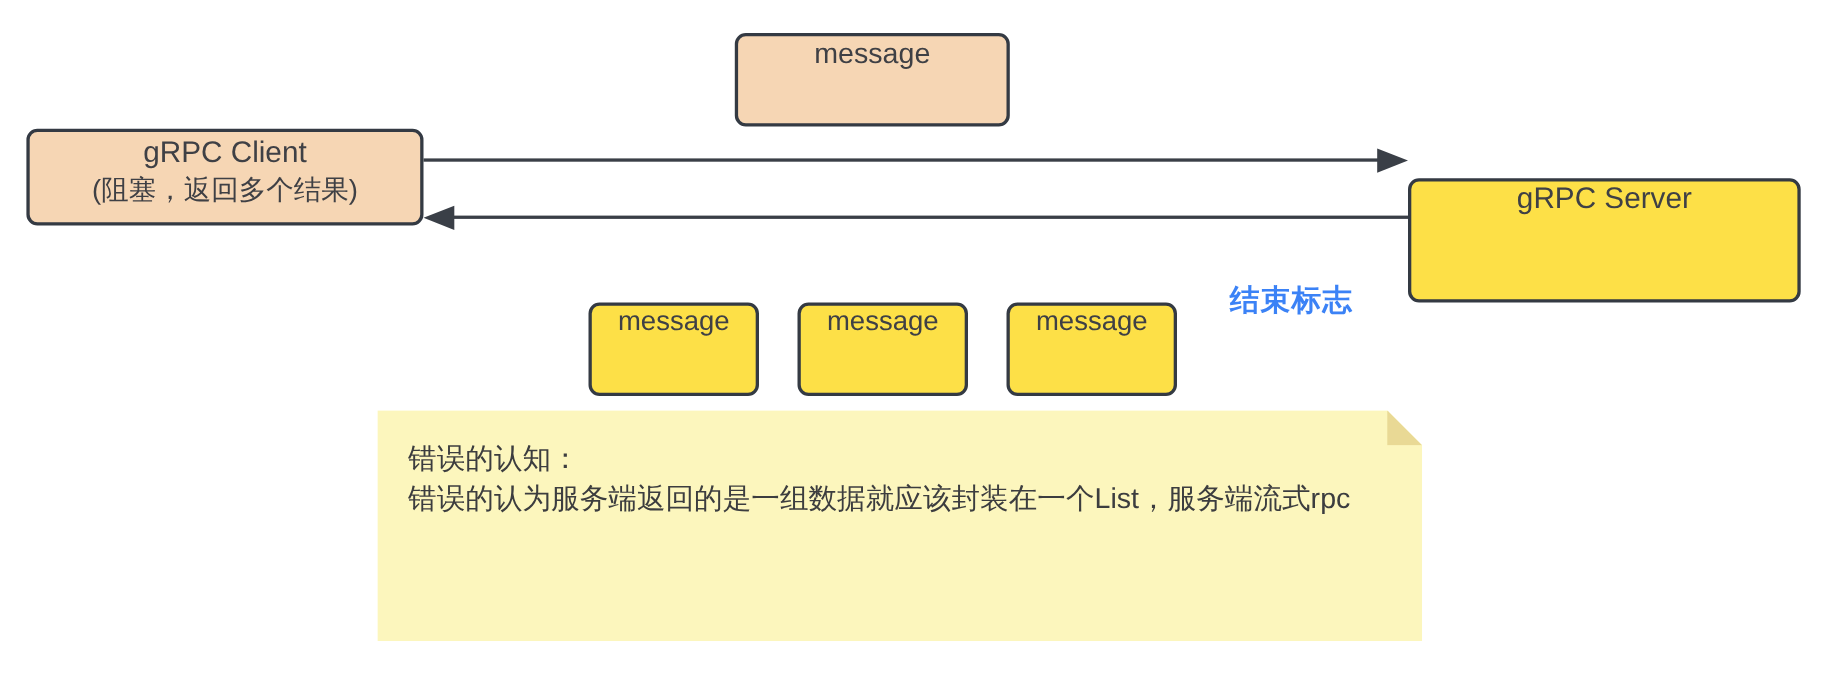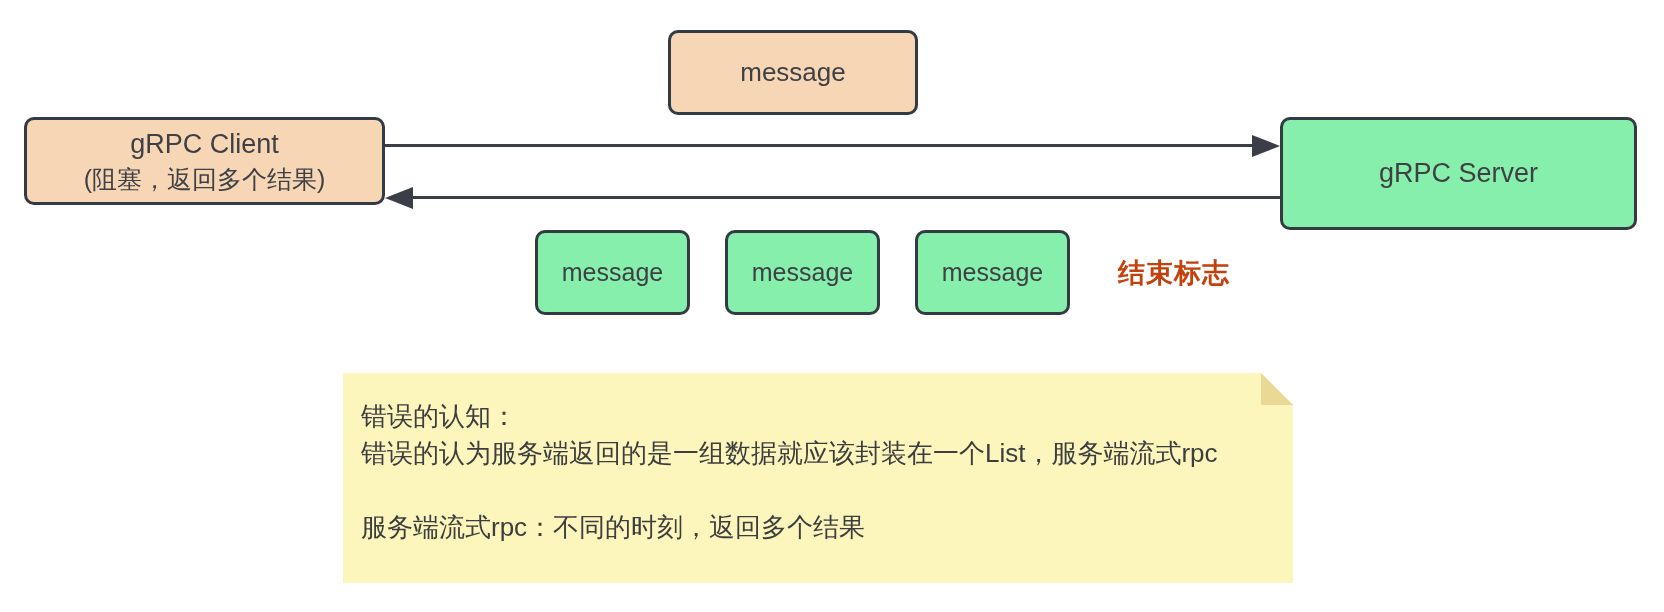--- a/index.html
+++ b/index.html
@@ -17,26 +17,26 @@
     color: #3f4045;
   }
   .box {
     position: absolute;
     border: 3px solid #343a43;
     border-radius: 10px;
     box-sizing: border-box;
     display: flex;
     flex-direction: column;
     align-items: center;
-    justify-content: center;
+    justify-content: flex-start;
     text-align: center;
     color: #3f4045;
   }
   .peach { background: #f6d6b4; }
-  .red   { background: #86efac; }
+  .red   { background: #fde047; margin-top: 45px; }
 
   .top-msg  { left: 668px;  top: 30px;  width: 250px; height: 85px;  font-size: 26px; }
   .client   { left: 24px;   top: 117px; width: 361px; height: 88px; }
   .server   { left: 1280px; top: 117px; width: 357px; height: 113px; font-size: 27px; }
   .client .title    { font-size: 27px; line-height: 36px; }
   .client .subtitle { font-size: 25px; line-height: 34px; }
 
   .msg { top: 230px; width: 155px; height: 85px; font-size: 25px; }
   .msg-1 { left: 535px; }
   .msg-2 { left: 725px; }
@@ -44,21 +44,21 @@
 
   .end-marker {
     position: absolute;
     left: 1118px;
     top: 230px;
     height: 85px;
     display: flex;
     align-items: center;
     font-size: 27px;
     font-weight: bold;
-    color: #c2410c;
+    color: #3b82f6;
     letter-spacing: 1px;
   }
 
   .arrow-line {
     position: absolute;
     height: 3px;
     background: #3a3f47;
   }
   .line-request  { left: 385px; top: 144px; width: 870px; }
   .line-response { left: 412px; top: 196px; width: 868px; }
@@ -84,21 +84,21 @@
   }
 
   .note {
     position: absolute;
     left: 343px;
     top: 373px;
     width: 950px;
     height: 210px;
     background: #fcf6bd;
     box-sizing: border-box;
-    padding: 25px 16px 0 18px;
+    padding: 25px 16px 0 28px;
     clip-path: polygon(0 0, 918px 0, 950px 32px, 950px 210px, 0 210px);
     font-size: 26px;
     color: #3c3d3f;
   }
   .note-fold {
     position: absolute;
     right: 0;
     top: 0;
     width: 32px;
     height: 32px;
@@ -144,17 +144,16 @@
   <div class="box red msg msg-3">
     <span>message</span>
   </div>
 
   <div class="end-marker">结束标志</div>
 
   <div class="note">
     <div class="note-line">错误的认知：</div>
     <div class="note-line">错误的认为服务端返回的是一组数据就应该封装在一个List，服务端流式rpc</div>
     <div class="note-line"></div>
-    <div class="note-line">服务端流式rpc：不同的时刻，返回多个结果</div>
   </div>
   <div class="note-fold" style="left: 1261px; top: 373px; right: auto;"></div>
 
 </div>
 
 </body></html>

